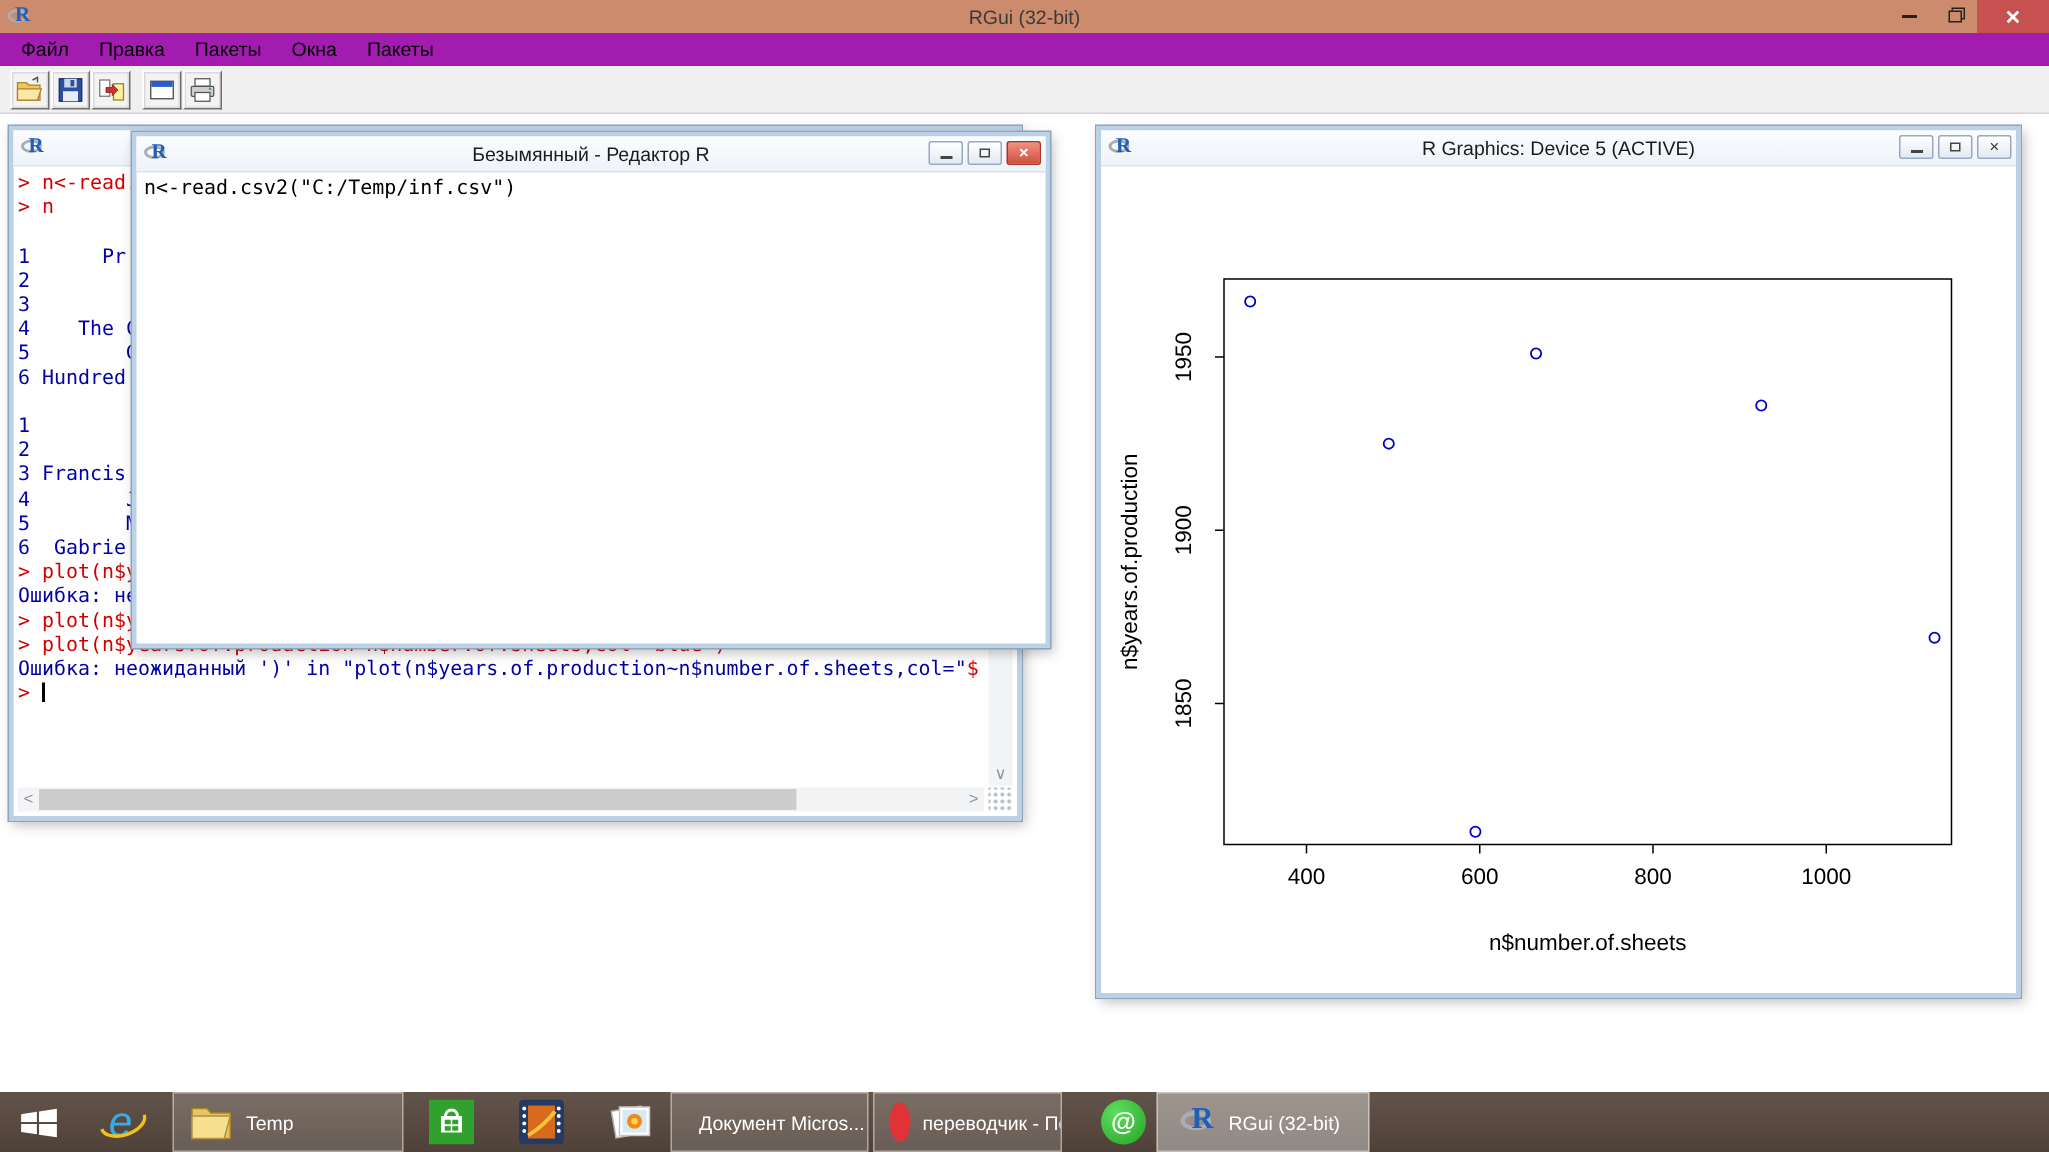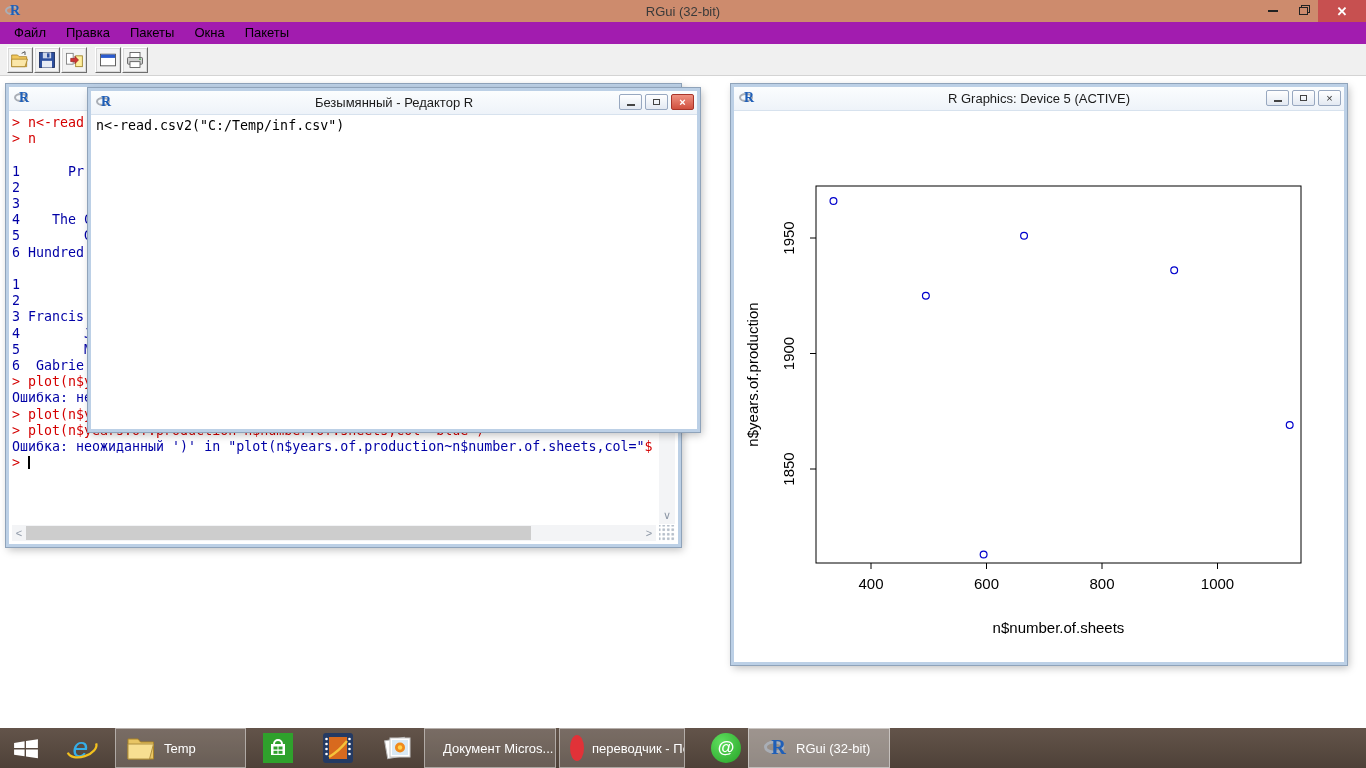--- a/index.html
+++ b/index.html
@@ -288,21 +288,21 @@
       <polygon points="1,13.3 10.7,13.3 10.7,19.6 1,18.2" fill="#fff"></polygon>
       <polygon points="12,13.3 23,13.3 23,21.4 12,19.8" fill="#fff"></polygon>
     </svg>
   </div>
   <div class="tb-icon" style="margin-left:10px">
     <svg width="34" height="34" viewBox="0 0 36 36">
       <text x="8" y="28" font-size="30" font-style="italic" fill="#35aee8" font-family="Liberation Serif, serif">e</text>
       <path d="M3 23 a15.5 9 -18 1 0 30 -10" stroke="#f3c11e" fill="none" stroke-width="2.4"></path>
     </svg>
   </div>
-  <div class="tb-window" style="margin-left:13px; width:131px;">
+  <div class="tb-window" style="margin-left:13px; width:154px;">
     <svg width="30" height="26" viewBox="0 0 30 26">
       <path d="M2 4 h10 l2.5 3 h13 v17 H2z" fill="#e8c564" stroke="#a98327"></path>
       <path d="M2 9 h20 l5.5 0 -4 15 H2z" fill="#f7df91" stroke="#b09040"></path>
     </svg>
     <span>Temp</span>
   </div>
   <div class="tb-icon" style="margin-left:12px">
     <svg width="30" height="30" viewBox="0 0 30 30">
       <rect width="30" height="30" fill="#2fa12c"></rect>
       <path d="M11 11 a4 4 0 0 1 8 0" stroke="#fff" fill="none" stroke-width="2"></path>

